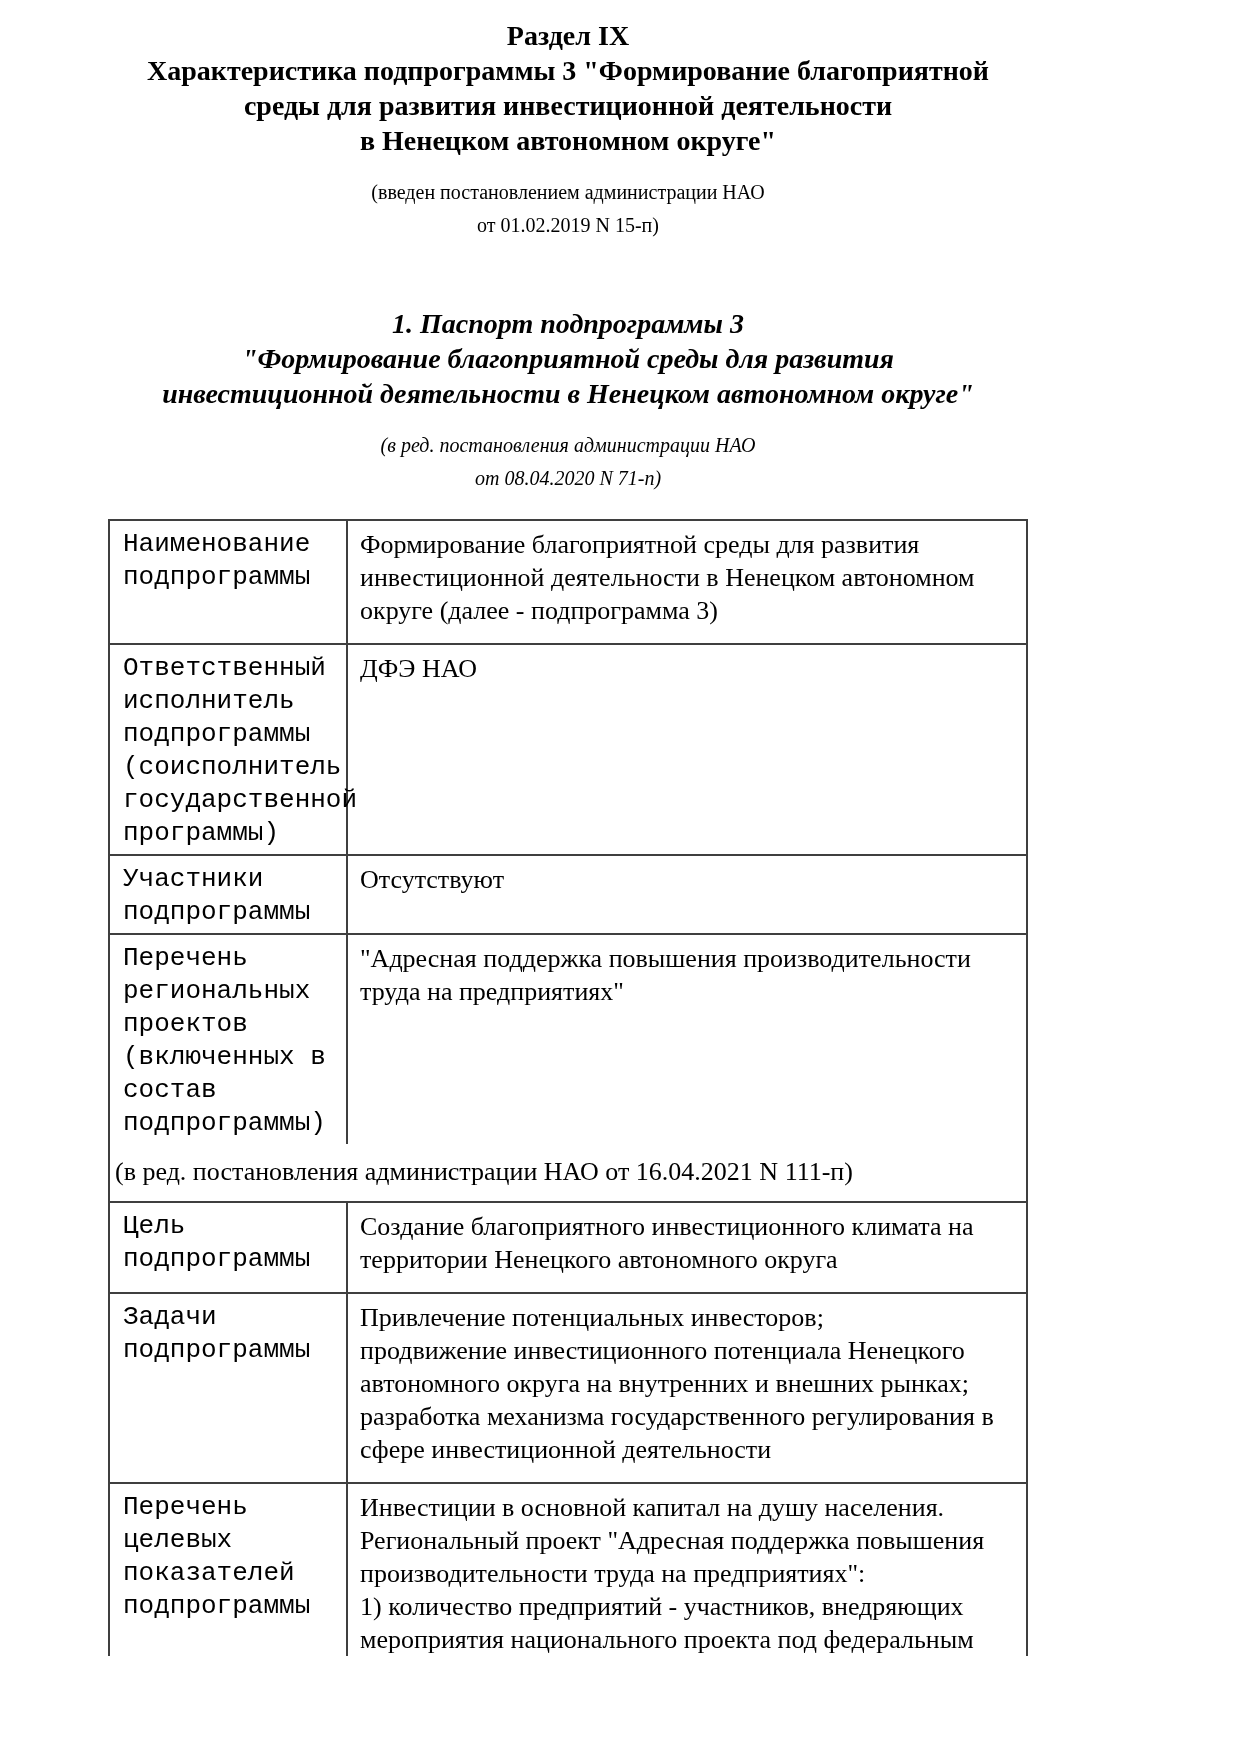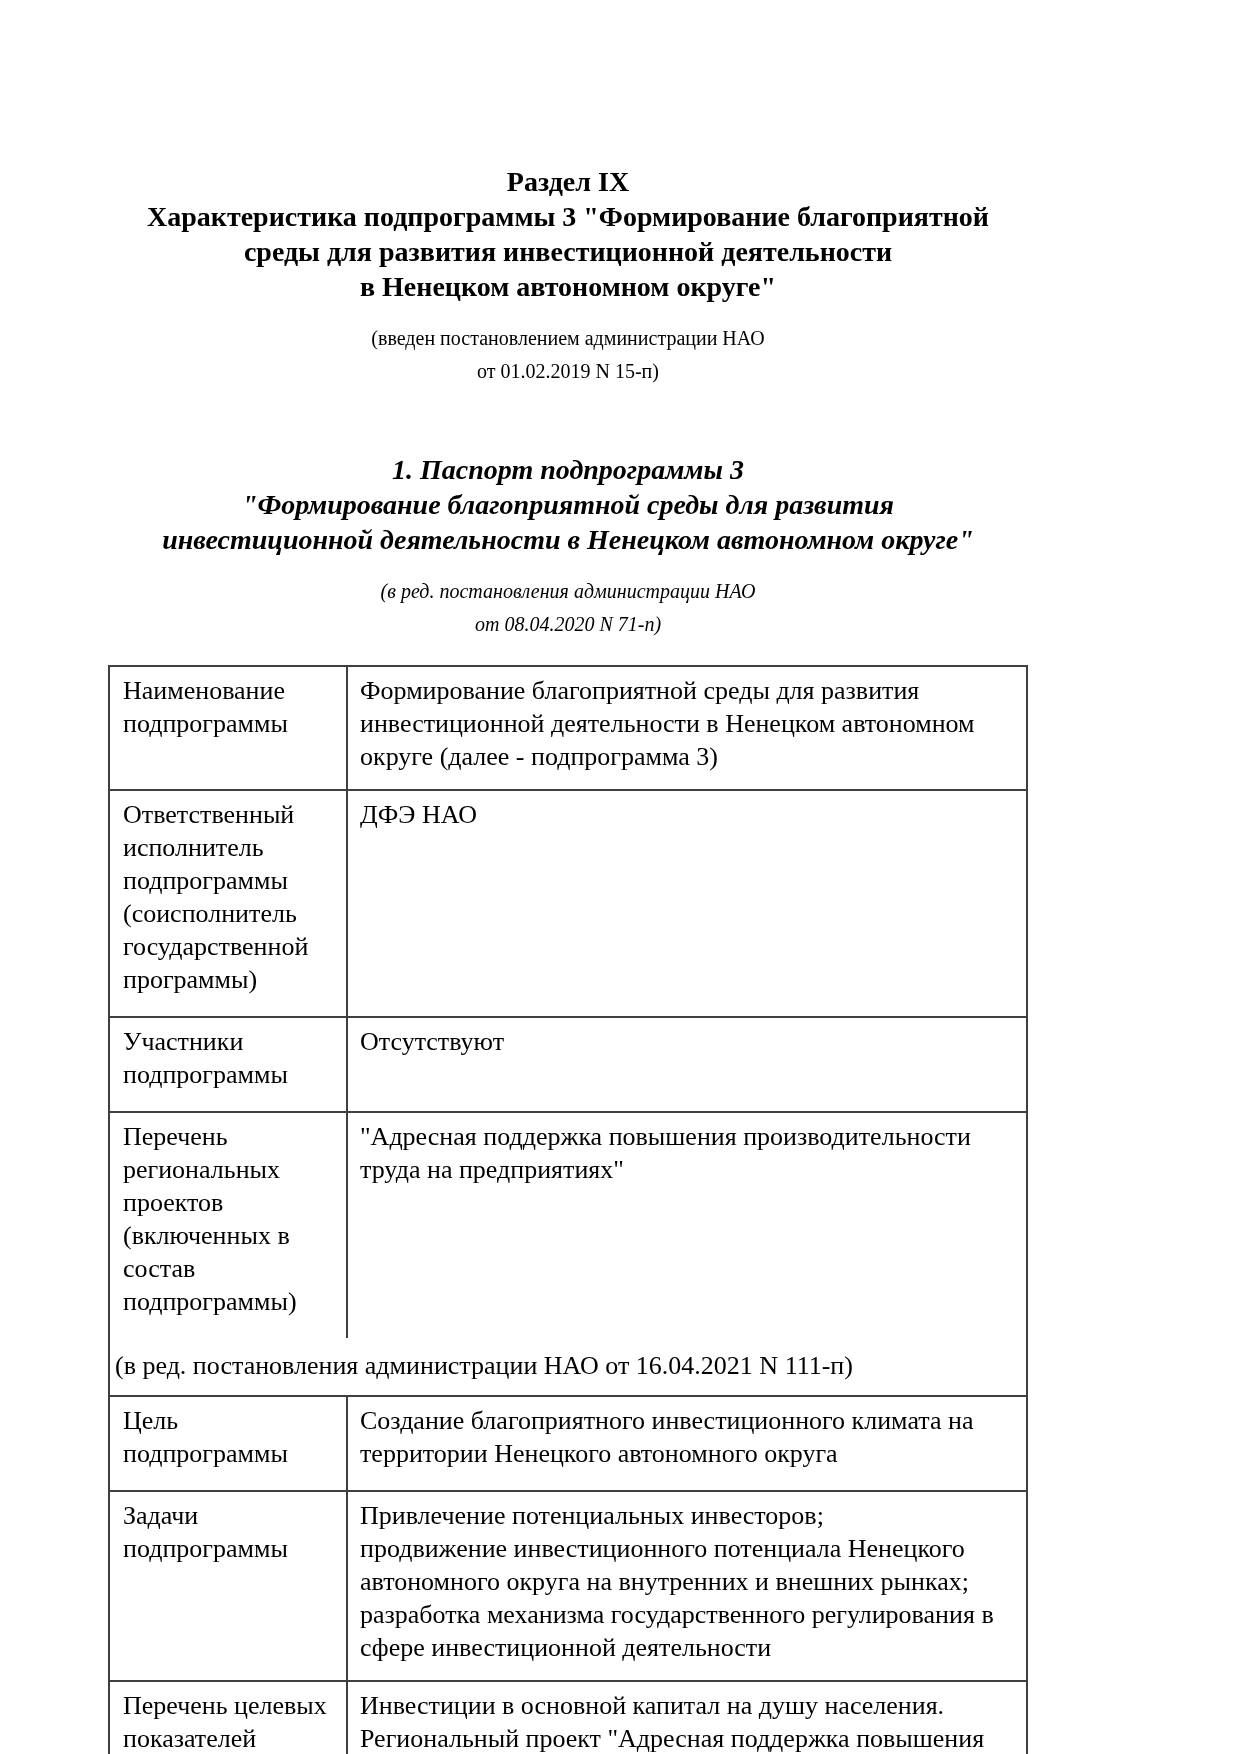--- a/index.html
+++ b/index.html
@@ -25,21 +25,20 @@
     .heading-bold {
       font-weight: bold;
       font-size: 28px;
       line-height: 35px;
     }
     .heading-normal {
       font-size: 20px;
       line-height: 33px;
     }
     .block-section {
-      padding-top: 146px;
     }
     .block-passport {
       margin-top: 28px;
       font-style: italic;
     }
     .tbl {
       margin-top: 6px;
       border: 2px solid #3f3f3f;
       border-bottom: none;
       font-size: 26px;
@@ -51,23 +50,24 @@
       border-bottom: 2px solid #3f3f3f;
       box-sizing: border-box;
     }
     .row.no-bb {
       border-bottom: none;
     }
     .c1 {
       flex: 0 0 238px;
       width: 238px;
       border-right: 2px solid #3f3f3f;
-      padding: 7px 8px 20px 13px;
+      padding: 7px 8px 4px 13px;
       box-sizing: border-box;
       white-space: pre-line;
+      font-family: Liberation Mono, monospace;
     }
     .c2 {
       flex: 1 1 auto;
       padding: 7px 14px 16px 12px;
       box-sizing: border-box;
       white-space: pre-line;
     }
     .r0 { min-height: 108px; }
     .r1 { min-height: 197px; }
     .r2 { min-height: 78px; }

